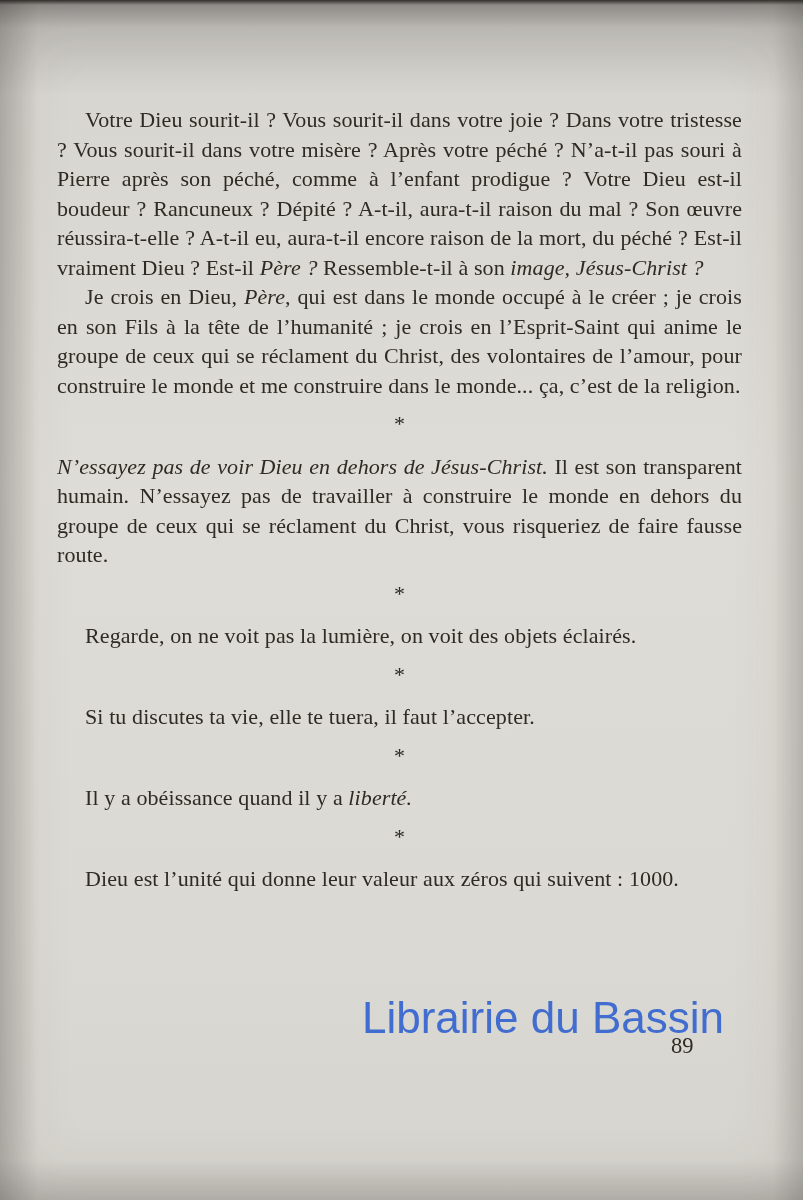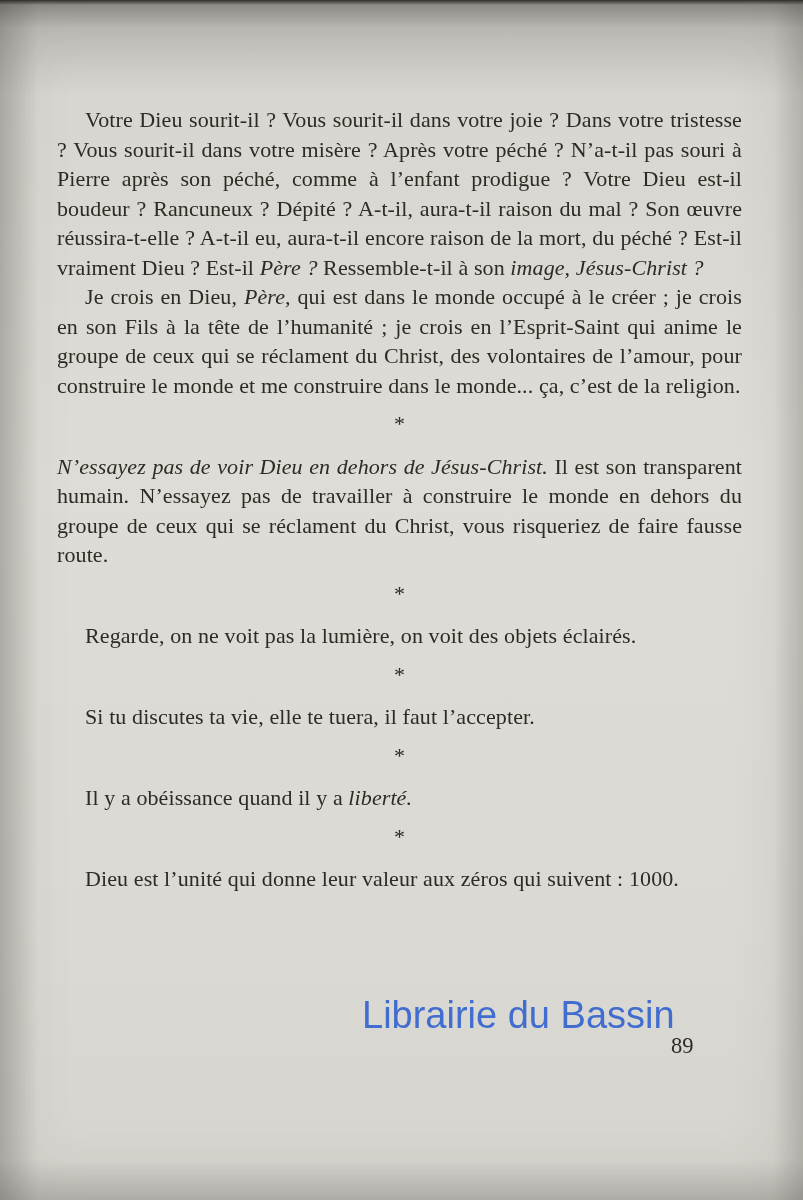--- a/index.html
+++ b/index.html
@@ -47,21 +47,21 @@
     font-size: 22px;
     line-height: 29.5px;
     margin: 9px 0 13px 0;
   }
   .watermark {
     position: absolute;
     left: 362px;
     top: 996px;
     z-index: 4;
     font-family: "Liberation Sans", "DejaVu Sans", sans-serif;
-    font-size: 38px;
+    font-size: 44px;
     line-height: 1;
     color: #3565cf;
     opacity: 0.93;
     white-space: nowrap;
   }
   .page-number {
     position: absolute;
     left: 671px;
     top: 1035px;
     z-index: 2;

